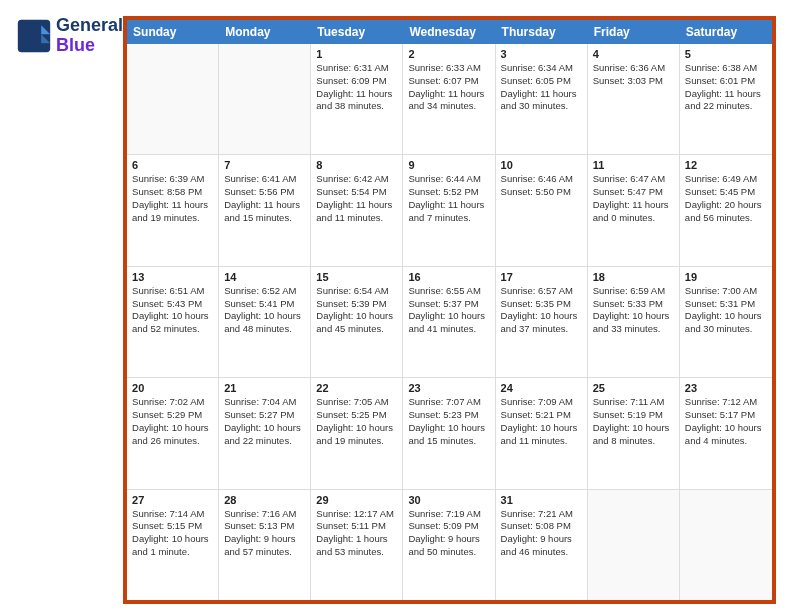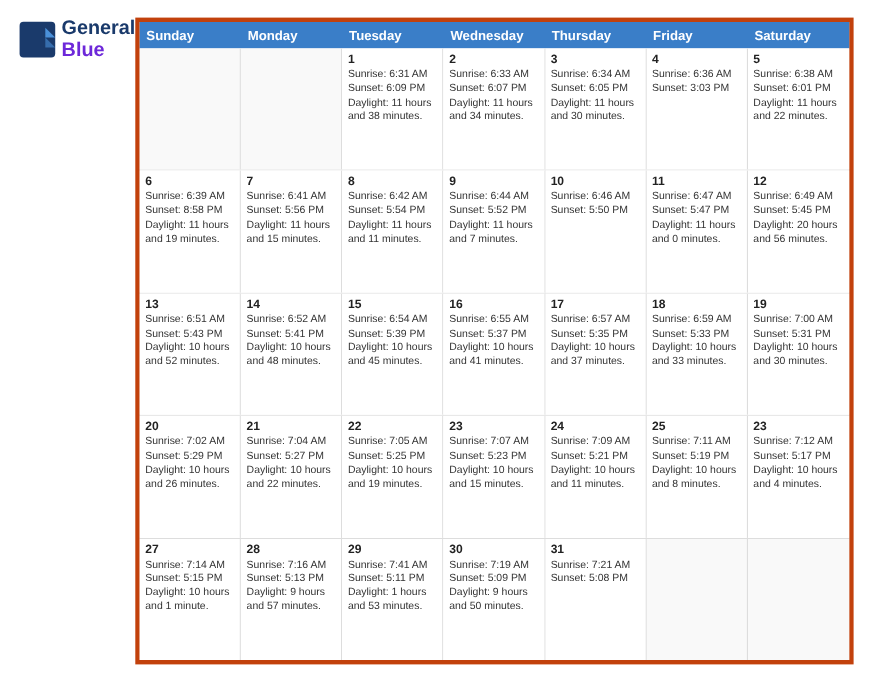--- a/index.html
+++ b/index.html
@@ -308,33 +308,34 @@
             <span class="cell-line">Daylight: 10 hours and 1 minute.</span>
           </div>
           <div class="cal-cell">
             <span class="day-num">28</span>
             <span class="cell-line">Sunrise: 7:16 AM</span>
             <span class="cell-line">Sunset: 5:13 PM</span>
             <span class="cell-line">Daylight: 9 hours and 57 minutes.</span>
           </div>
           <div class="cal-cell">
             <span class="day-num">29</span>
-            <span class="cell-line">Sunrise: 7:41 AM</span>
+            <span class="cell-line">Sunrise: 12:17 AM</span>
             <span class="cell-line">Sunset: 5:11 PM</span>
             <span class="cell-line">Daylight: 1 hours and 53 minutes.</span>
           </div>
           <div class="cal-cell">
             <span class="day-num">30</span>
             <span class="cell-line">Sunrise: 7:19 AM</span>
             <span class="cell-line">Sunset: 5:09 PM</span>
             <span class="cell-line">Daylight: 9 hours and 50 minutes.</span>
           </div>
           <div class="cal-cell">
             <span class="day-num">31</span>
             <span class="cell-line">Sunrise: 7:21 AM</span>
             <span class="cell-line">Sunset: 5:08 PM</span>
+            <span class="cell-line">Daylight: 9 hours and 46 minutes.</span>
           </div>
           <div class="cal-cell empty"></div>
           <div class="cal-cell empty"></div>
         </div>
       </div>
   </div>
 </div>
 
 </body></html>

